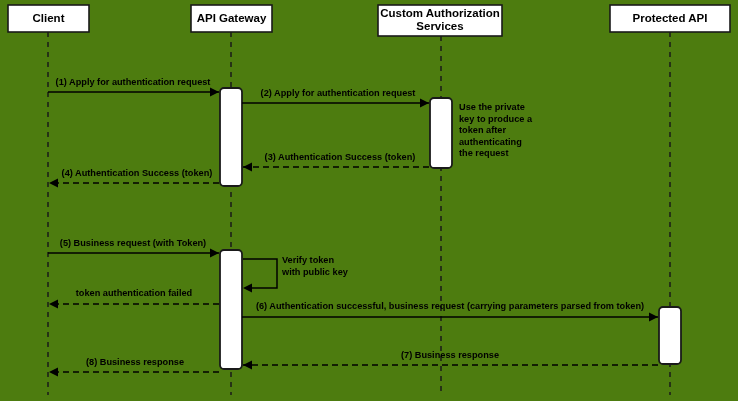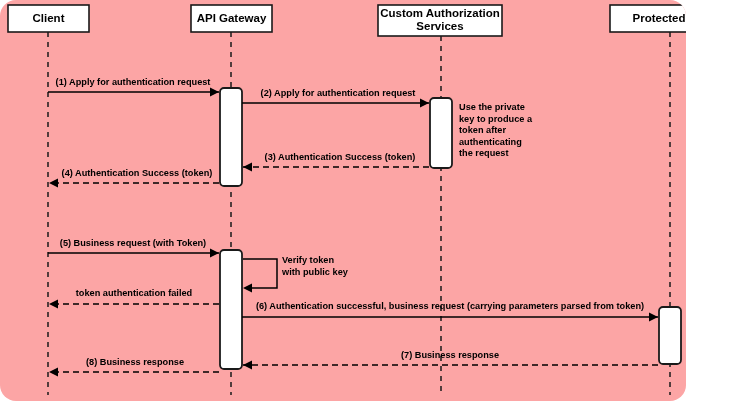--- a/index.html
+++ b/index.html
@@ -6,25 +6,24 @@
     margin: 0;
     padding: 0;
     background: #ffffff;
   }
   body {
     font-family: "Liberation Sans", sans-serif;
     -webkit-font-smoothing: antialiased;
   }
   #diagram-root {
     position: relative;
-    width: 686px;
+    width: 738px;
     height: 401px;
-    background: #fca5a5;
+    background: #4d7c0f;
     overflow: hidden;
-    border-radius: 16px;
   }
   #seq-svg {
     position: absolute;
     left: 0;
     top: 0;
     width: 738px;
     height: 401px;
     display: block;
   }
   .participant-box {

